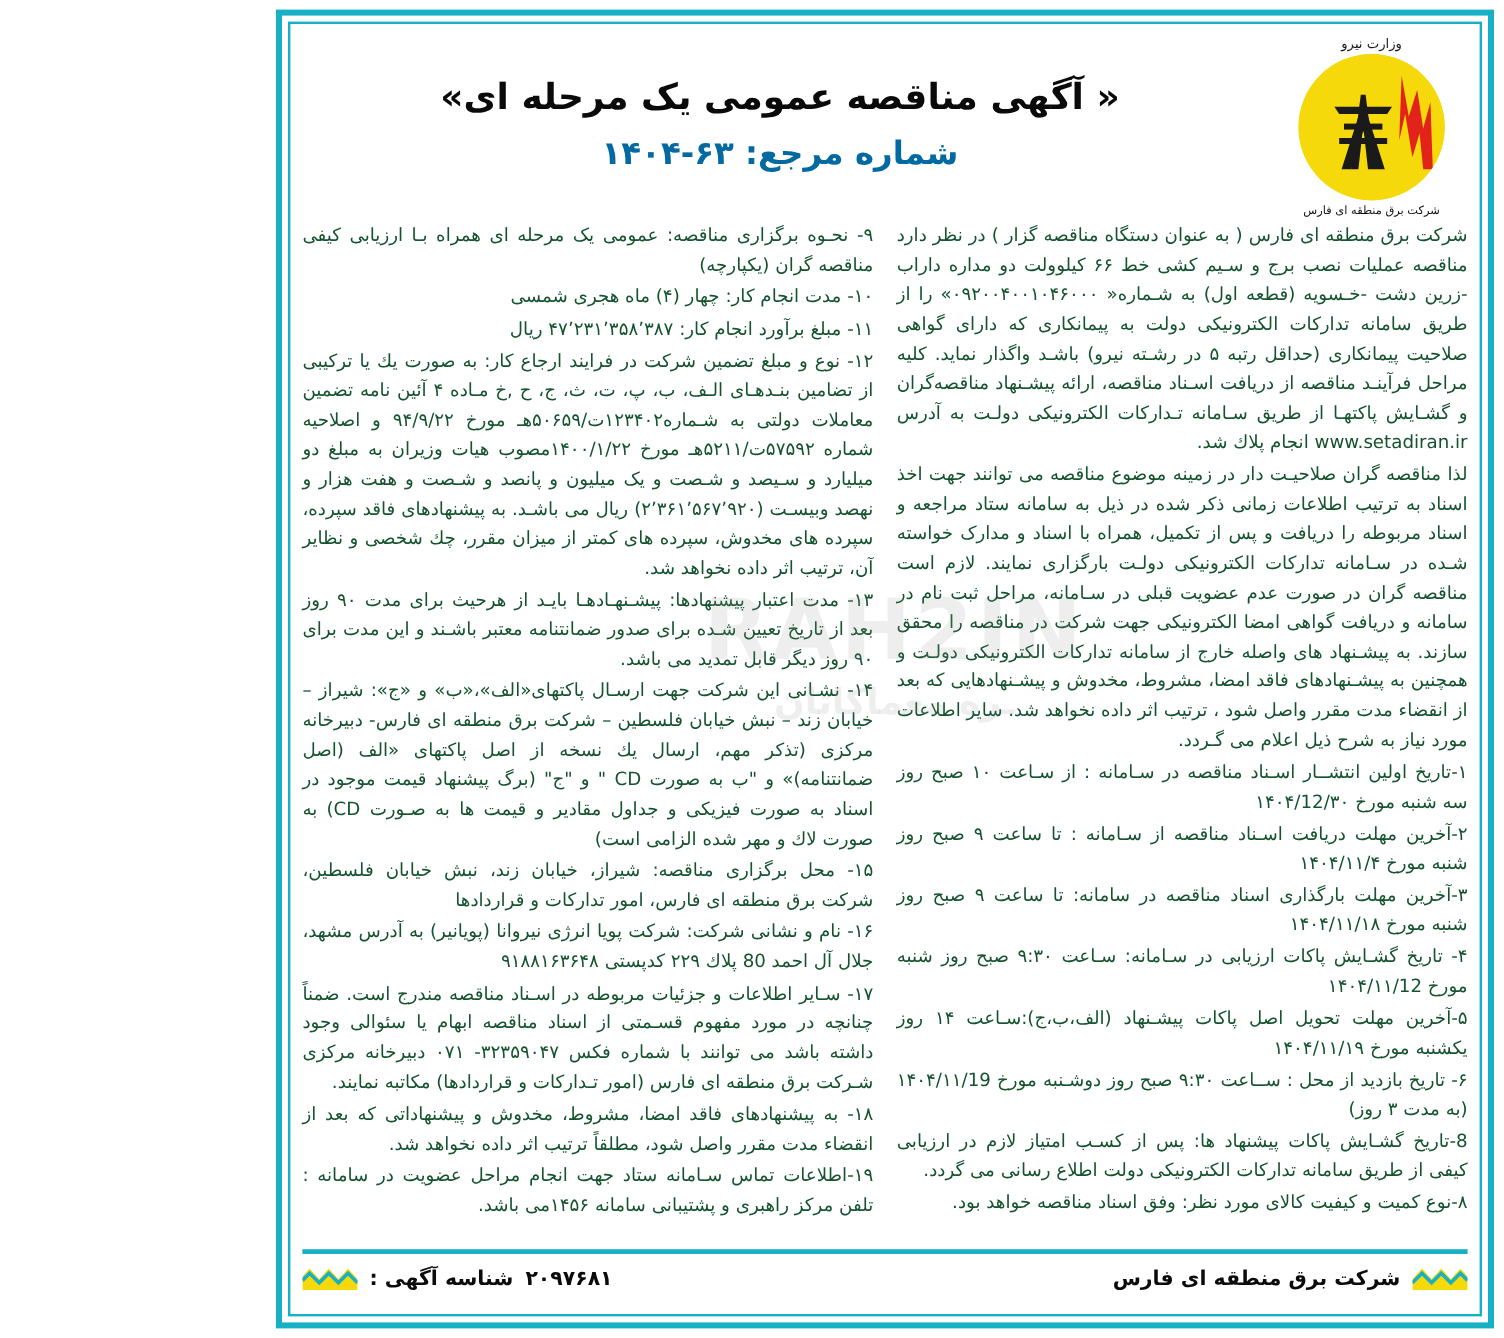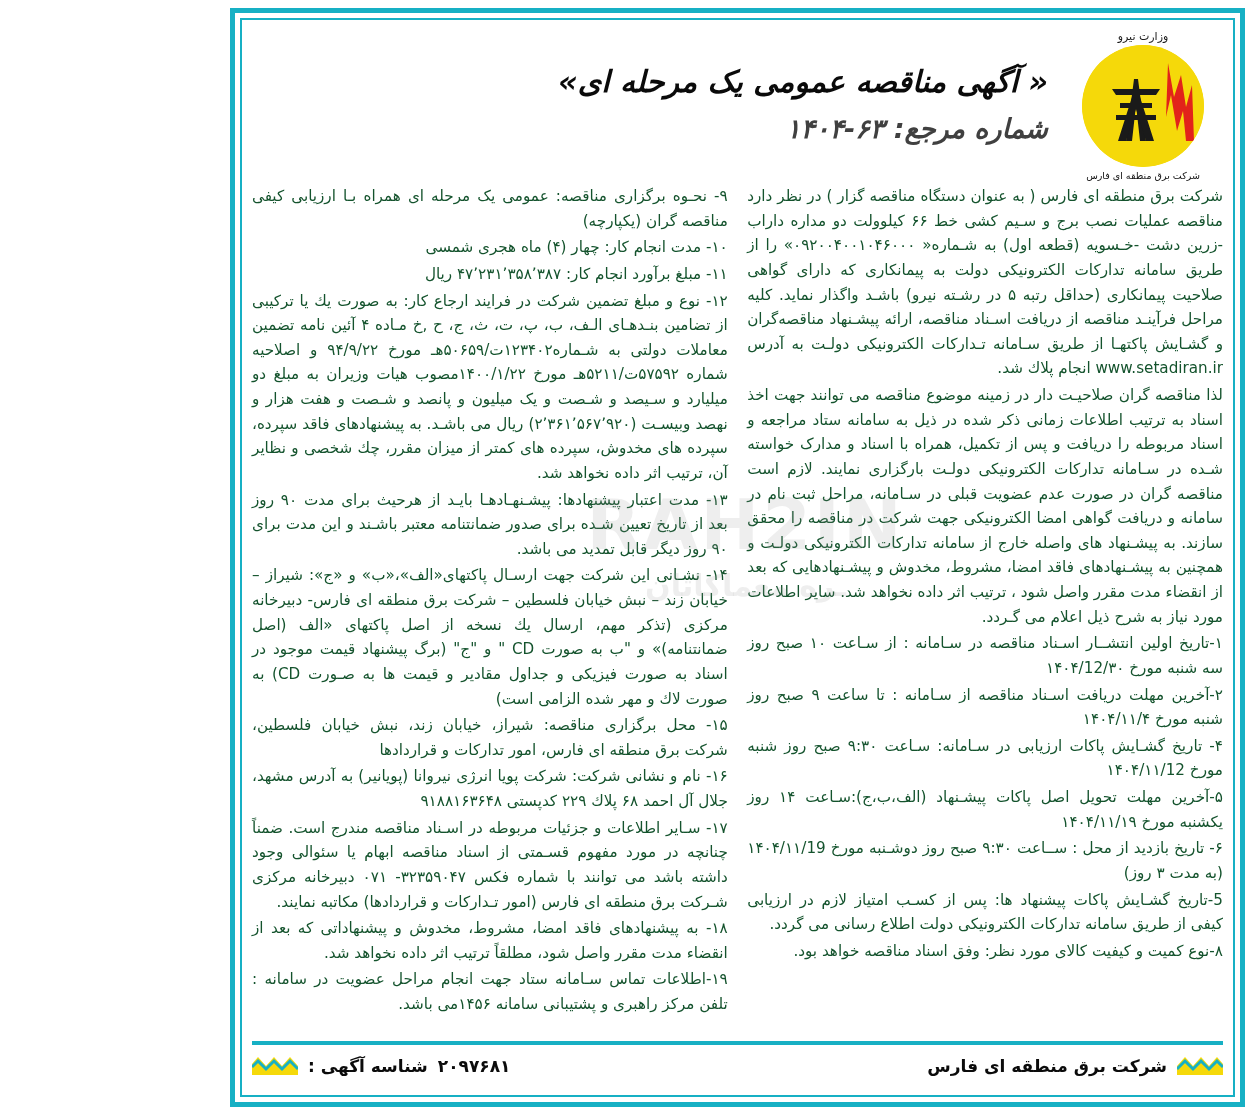--- a/index.html
+++ b/index.html
@@ -70,33 +70,33 @@
   .logo-caption {
     font-size: 9.5px;
     color: #111;
     margin-top: 3px;
   }
   .title-block {
     position: absolute;
     right: 175px;
     top: 34px;
     left: 0;
-    font-style: italic;
+    text-align: center;
   }
   .main-title {
     font-size: 30px;
     font-weight: bold;
     color: #0a0a0a;
     letter-spacing: 0px;
     line-height: 1.35;
   }
   .ref-number {
     font-size: 27px;
     font-weight: bold;
-    color: #404040;
+    color: #0369a1;
     margin-top: 10px;
   }
 
   
   .columns {
     position: relative;
     margin-top: 6px;
     height: 860px;
   }
   .col {
@@ -216,36 +216,37 @@
 
       <div class="col col-right">
         <p>
           <span>شرکت برق منطقه ای فارس ( به عنوان دستگاه مناقصه گزار ) در نظر دارد مناقصه عملیات نصب برج و سـیم کشی خط ۶۶ کیلوولت دو مداره داراب -زرین دشت -خـسویه (قطعه اول) به شـماره« ۰۹۲۰۰۴۰۰۱۰۴۶۰۰۰» را از طریق سامانه تدارکات الکترونیکی دولت به پیمانکاری که دارای گواهی صلاحیت پیمانکاری (حداقل رتبه ۵ در رشـته نیرو) باشـد واگذار نماید. کلیه مراحل فرآینـد مناقصه از دریافت اسـناد مناقصه، ارائه پیشـنهاد مناقصه‌گران و گشـایش پاکتهـا از طریق سـامانه تـدارکات الکترونیکی دولـت به آدرس</span>
           <span class="url">www.setadiran.ir</span>
           <span>انجام پلاك شد.</span>
         </p>
         <p>لذا مناقصه گران صلاحیـت دار در زمینه موضوع مناقصه می توانند جهت اخذ اسناد به ترتیب اطلاعات زمانی ذکر شده در ذیل به سامانه ستاد مراجعه و اسناد مربوطه را دریافت و پس از تکمیل، همراه با اسناد و مدارک خواسته شـده در سـامانه تدارکات الکترونیکی دولـت بارگزاری نمایند. لازم است مناقصه گران در صورت عدم عضویت قبلی در سـامانه، مراحل ثبت نام در سامانه و دریافت گواهی امضا الکترونیکی جهت شرکت در مناقصه را محقق سازند. به پیشـنهاد های واصله خارج از سامانه تدارکات الکترونیکی دولـت و همچنین به پیشـنهادهای فاقد امضا، مشروط، مخدوش و پیشـنهادهایی که بعد از انقضاء مدت مقرر واصل شود ، ترتیب اثر داده نخواهد شد. سایر اطلاعات مورد نیاز به شرح ذیل اعلام می گـردد.</p>
         <p>۱-تاریخ اولین انتشــار اسـناد مناقصه در سـامانه : از سـاعت ۱۰ صبح روز سه شنبه مورخ ۱۴۰۴/12/۳۰</p>
         <p>۲-آخرین مهلت دریافت اسـناد مناقصه از سـامانه : تا ساعت ۹ صبح روز شنبه مورخ ۱۴۰۴/۱۱/۴</p>
+        <p>۳-آخرین مهلت بارگذاری اسناد مناقصه در سامانه: تا ساعت ۹ صبح روز شنبه مورخ ۱۴۰۴/۱۱/۱۸</p>
         <p>۴- تاریخ گشـایش پاکات ارزیابی در سـامانه: سـاعت ۹:۳۰ صبح روز شنبه مورخ ۱۴۰۴/۱۱/12</p>
         <p>۵-آخرین مهلت تحویل اصل پاکات پیشـنهاد (الف،ب،ج):سـاعت ۱۴ روز یکشنبه مورخ ۱۴۰۴/۱۱/۱۹</p>
         <p>۶- تاریخ بازدید از محل : ســاعت ۹:۳۰ صبح روز دوشـنبه مورخ ۱۴۰۴/۱۱/19 (به مدت ۳ روز)</p>
-        <p>5-تاریخ گشـایش پاکات پیشنهاد ها: پس از کسـب امتیاز لازم در ارزیابی کیفی از طریق سامانه تدارکات الکترونیکی دولت اطلاع رسانی می گردد.</p>
+        <p>8-تاریخ گشـایش پاکات پیشنهاد ها: پس از کسـب امتیاز لازم در ارزیابی کیفی از طریق سامانه تدارکات الکترونیکی دولت اطلاع رسانی می گردد.</p>
         <p>۸-نوع کمیت و کیفیت کالای مورد نظر: وفق اسناد مناقصه خواهد بود.</p>
       </div>
 
       <div class="col col-left">
         <p>۹- نحـوه برگزاری مناقصه: عمومی یک مرحله ای همراه بـا ارزیابی کیفی مناقصه گران (یکپارچه)</p>
         <p>۱۰- مدت انجام کار: چهار (۴) ماه هجری شمسی</p>
         <p>۱۱- مبلغ برآورد انجام کار: ۴۷٬۲۳۱٬۳۵۸٬۳۸۷ ریال</p>
         <p>۱۲- نوع و مبلغ تضمین شرکت در فرایند ارجاع کار: به صورت يك یا تركيبی از تضامین بنـدهـای الـف، ب، پ، ت، ث، ج، ح ,خ مـاده ۴ آئین نامه تضمین معاملات دولتی به شـماره۱۲۳۴۰۲ت/۵۰۶۵۹هـ مورخ ۹۴/۹/۲۲ و اصلاحیه شماره ۵۷۵۹۲ت/۵۲۱۱هـ مورخ ۱۴۰۰/۱/۲۲مصوب هیات وزیران به مبلغ دو میلیارد و سـیصد و شـصت و یک میلیون و پانصد و شـصت و هفت هزار و نهصد وبیسـت (۲٬۳۶۱٬۵۶۷٬۹۲۰) ریال می باشـد. به پیشنهادهای فاقد سپرده، سپرده های مخدوش، سپرده های کمتر از میزان مقرر، چك شخصی و نظایر آن، ترتیب اثر داده نخواهد شد.</p>
         <p>۱۳- مدت اعتبار پیشنهادها: پیشـنهـادهـا بایـد از هرحیث برای مدت ۹۰ روز بعد از تاریخ تعیین شـده برای صدور ضمانتنامه معتبر باشـند و این مدت برای ۹۰ روز دیگر قابل تمدید می باشد.</p>
         <p>۱۴- نشـانی این شرکت جهت ارسـال پاکتهای«الف»،«ب» و «ج»: شیراز – خیابان زند – نبش خیابان فلسطین – شرکت برق منطقه ای فارس- دبیرخانه مرکزی (تذکر مهم، ارسال يك نسخه از اصل پاکتهای «الف (اصل ضمانتنامه)» و "ب به صورت CD " و "ج" (برگ پیشنهاد قیمت موجود در اسناد به صورت فیزیکی و جداول مقادیر و قیمت ها به صـورت CD) به صورت لاك و مهر شده الزامی است)</p>
         <p>۱۵- محل برگزاری مناقصه: شیراز، خیابان زند، نبش خیابان فلسطین، شرکت برق منطقه ای فارس، امور تدارکات و قراردادها</p>
-        <p>۱۶- نام و نشانی شرکت: شرکت پویا انرژی نیروانا (پویانیر) به آدرس مشهد، جلال آل احمد ۶۸ پلاك ۲۲۹ کدپستی ۹۱۸۸۱۶۳۶۴۸</p>
+        <p>۱۶- نام و نشانی شرکت: شرکت پویا انرژی نیروانا (پویانیر) به آدرس مشهد، جلال آل احمد 80 پلاك ۲۲۹ کدپستی ۹۱۸۸۱۶۳۶۴۸</p>
         <p>۱۷- سـایر اطلاعات و جزئیات مربوطه در اسـناد مناقصه مندرج است. ضمناً چنانچه در مورد مفهوم قسـمتی از اسناد مناقصه ابهام یا سئوالی وجود داشته باشد می توانند با شماره فکس ۳۲۳۵۹۰۴۷- ۰۷۱ دبیرخانه مرکزی شـرکت برق منطقه ای فارس (امور تـدارکات و قراردادها) مکاتبه نمایند.</p>
         <p>۱۸- به پیشنهادهای فاقد امضا، مشروط، مخدوش و پیشنهاداتی كه بعد از انقضاء مدت مقرر واصل شود، مطلقاً ترتیب اثر داده نخواهد شد.</p>
         <p>۱۹-اطلاعات تماس سـامانه ستاد جهت انجام مراحل عضویت در سامانه : تلفن مرکز راهبری و پشتیبانی سامانه ۱۴۵۶می باشد.</p>
       </div>
     </div>
 
     <div class="footer">
       <div class="footer-rule"></div>
       <div class="footer-inner">
         <div class="footer-right">

